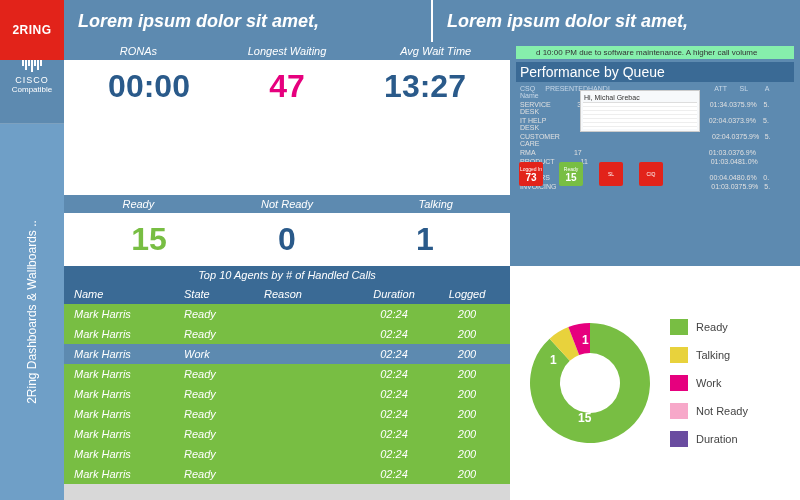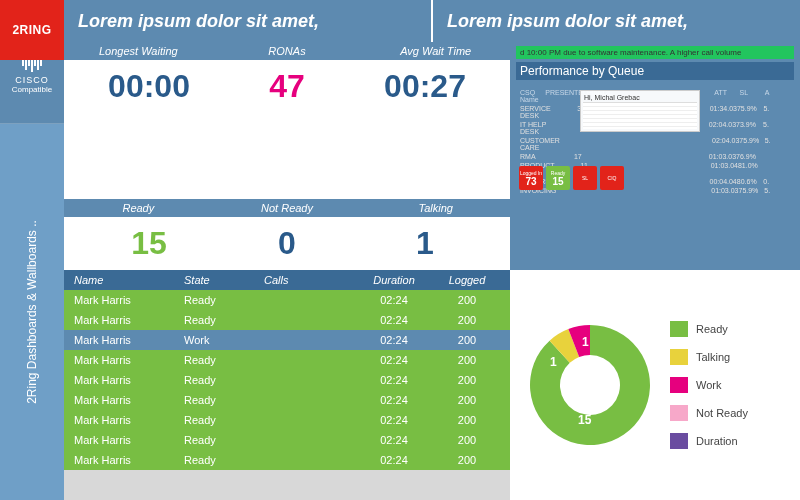--- a/index.html
+++ b/index.html
@@ -26,41 +26,41 @@
 .row2{display:flex}
 .kpi-block{width:446px;background:#fff}
 .kpi-labels{display:flex;background:#5d8ab0}
 .kpi-label{flex:1;color:#fff;font-style:italic;font-size:11px;text-align:center;padding:3px 0}
 .kpi-vals{display:flex;padding:8px 16px}
 .kpi-val{flex:1;text-align:center;font-weight:700;font-size:32px}
 .c-blue{color:#2a5a8a}
 .c-pink{color:#e6007e}
 .c-green{color:#78be43}
 .banner{flex:1;background:#5d8ab0;color:#fff;font-size:9px;padding:4px 6px;overflow:hidden;position:relative}
-.banner-top{background:#22c55e;color:#333;padding:2px 4px;font-size:8px;margin-bottom:3px}
-.perf-hdr{background:#3a6a95;padding:2px 4px;font-size:12px;margin-bottom:8px}
+.banner-top{background:#86efac;color:#333;padding:2px 20px;font-size:8px;margin-bottom:3px}
+.perf-hdr{background:#3a6a95;padding:2px 4px;font-size:14px;margin-bottom:2px}
 .perf-cols{display:flex;font-size:7px;color:#c8d8e8;padding:1px 4px}
 .perf-cols span{flex:1}
 .perf-row{display:flex;font-size:7px;padding:1px 4px;color:#e0e0e0}
 .perf-row span{flex:1}
 .perf-overlay{position:absolute;top:48px;left:70px;width:120px;height:42px;background:rgba(255,255,255,0.95);border:1px solid #ccc;font-size:7px;color:#333;padding:2px;display:flex;flex-direction:column}
-.btm-badges{display:flex;gap:3px;padding:3px;position:absolute;bottom:6px;left:6px}
+.btm-badges{display:flex;gap:16px;padding:3px;position:absolute;bottom:6px;left:6px}
 .badge{width:24px;height:24px;background:#e2231a;color:#fff;font-size:7px;display:flex;flex-direction:column;align-items:center;justify-content:center;border-radius:2px}
 .badge.green{background:#78be43}
 .row3{display:flex;flex:1}
 .left-col{width:446px;display:flex;flex-direction:column}
 .sect-title{background:#3a6a95;color:#fff;font-style:italic;font-size:11px;text-align:center;padding:3px 0}
 .tbl-hdr{display:flex;background:#3a6a95;color:#fff;font-style:italic;font-size:11px;padding:4px 10px}
 .tbl-hdr span:nth-child(1){width:110px}
 .tbl-hdr span:nth-child(2){width:80px}
 .tbl-hdr span:nth-child(3){width:90px}
 .tbl-hdr span:nth-child(4){width:80px;text-align:center}
 .tbl-hdr span:nth-child(5){flex:1;text-align:center}
 .tbl-body{flex:1;overflow:hidden}
-.tbl-row{display:flex;color:#fff;font-size:11px;padding:4px 10px;}
+.tbl-row{display:flex;color:#fff;font-size:11px;padding:4px 10px;font-style:italic}
 .tbl-row span:nth-child(1){width:110px}
 .tbl-row span:nth-child(2){width:80px}
 .tbl-row span:nth-child(3){width:90px}
 .tbl-row span:nth-child(4){width:80px;text-align:center}
 .tbl-row span:nth-child(5){flex:1;text-align:center}
 .r-green{background:#78be43}
 .r-blue{background:#5d8ab0}
 .right-col{flex:1;background:#fff;display:flex;flex-direction:column}
 .chart-area{flex:1;display:flex;align-items:center;padding:10px}
 .donut-wrap{position:relative;width:140px;height:140px}
@@ -95,28 +95,28 @@
 
   <div class="main">
     <div class="headers">
       <div class="hdr">Lorem ipsum dolor sit amet,</div>
       <div class="hdr">Lorem ipsum dolor sit amet,</div>
     </div>
 
     <div class="row2">
       <div class="kpi-block">
         <div class="kpi-labels">
+          <div class="kpi-label">RONAs</div>
           <div class="kpi-label">Longest Waiting</div>
-          <div class="kpi-label">RONAs</div>
           <div class="kpi-label">Avg Wait Time</div>
         </div>
         <div class="kpi-vals">
           <div class="kpi-val c-blue">00:00</div>
           <div class="kpi-val c-pink">47</div>
-          <div class="kpi-val c-blue">00:27</div>
+          <div class="kpi-val c-blue">13:27</div>
         </div>
       </div>
       <div class="banner">
         <div class="banner-top">d 10:00 PM due to software maintenance. A higher call volume</div>
         <div class="perf-hdr">Performance by Queue</div>
         <div class="perf-cols" id="perfcols">
             <span>CSQ Name</span>
             <span>PRESENTED</span>
             <span>HANDL</span>
             <span></span>
@@ -249,24 +249,25 @@
           <div class="kpi-val c-green">15</div>
           <div class="kpi-val c-blue">0</div>
           <div class="kpi-val c-blue">1</div>
         </div>
       </div>
       <div style="flex:1;background:#5d8ab0"></div>
     </div>
 
     <div class="row3">
       <div class="left-col">
+        <div class="sect-title">Top 10 Agents by # of Handled Calls</div>
         <div class="tbl-hdr">
           <span>Name</span>
             <span>State</span>
-            <span>Calls</span>
+            <span>Reason</span>
             <span>Duration</span>
             <span>Logged</span>
         </div>
         <div class="tbl-body" id="tblbody">
             <div class="tbl-row r-green">
               <span>Mark Harris</span>
               <span>Ready</span>
               <span></span>
               <span>02:24</span>
               <span>200</span>

